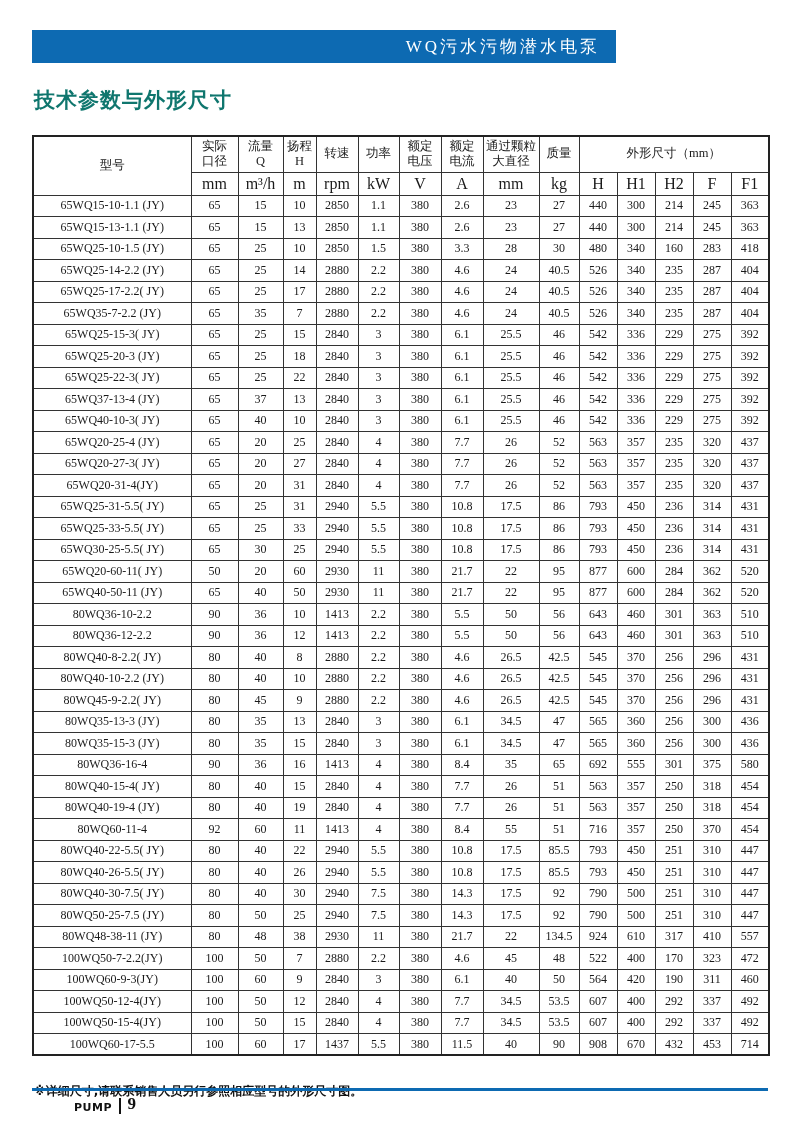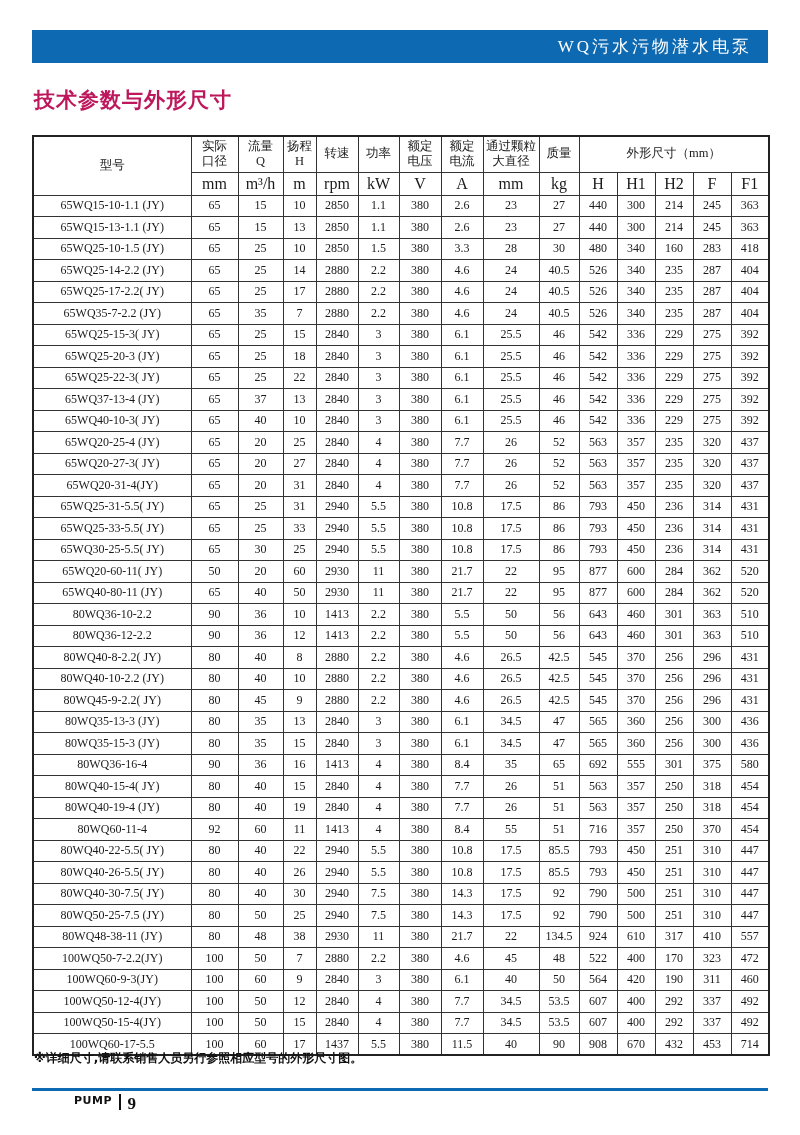--- a/index.html
+++ b/index.html
@@ -6,42 +6,42 @@
   html, body { width: 800px; height: 1135px; background: #ffffff; }
   body {
     position: relative;
     font-family: "Liberation Serif", "DejaVu Serif", serif;
     color: #1a1a1a;
   }
 
   .banner {
     position: absolute;
     left: 32px; top: 30px;
-    width: 736px; height: 33px;
+    width: 584px; height: 33px;
     background: #0d6ab2;
     display: flex;
     align-items: center;
     justify-content: flex-end;
     padding-right: 16px;
   }
   .banner-title {
     color: #ffffff;
     font-size: 17px;
     letter-spacing: 3px;
     font-family: "Liberation Serif", "DejaVu Serif", serif;
   }
 
   .section-title {
     position: absolute;
     left: 34px; top: 86px;
     font-family: "DejaVu Sans", "Liberation Sans", sans-serif;
     font-weight: bold;
     font-size: 21px;
     letter-spacing: 1px;
-    color: #be185d;
+    color: #0f766e;
   }
 
   table.spec {
     position: absolute;
     left: 32px; top: 135px;
     width: 736px;
     border-collapse: collapse;
     table-layout: fixed;
     border: 2px solid #222222;
   }
@@ -62,38 +62,38 @@
   table.spec thead tr.unit-row  th { height: 18px; font-size: 16px; }
   table.spec tbody td {
     height: 21.5px;
     font-size: 12px;
     padding: 0 1px;
     white-space: nowrap;
   }
 
   .footnote {
     position: absolute;
-    left: 34px; top: 1050px;
+    left: 34px; top: 1083px;
     font-family: "DejaVu Sans", "Liberation Sans", sans-serif;
     font-size: 12px;
     font-weight: bold;
     color: #111111;
   }
 
   .footer-rule {
     position: absolute;
     left: 32px; top: 1088px;
     width: 736px; height: 3px;
     background: #0d6ab2;
   }
   .footer {
     position: absolute;
     left: 74px; top: 1094px;
     display: flex;
-    align-items: flex-start;
+    align-items: flex-end;
     gap: 7px;
   }
   .footer-brand {
     font-family: "DejaVu Sans", "Liberation Sans", sans-serif;
     font-weight: bold;
     font-size: 11px;
     letter-spacing: 0.5px;
     color: #111111;
   }
   .footer-divider {
@@ -471,21 +471,21 @@
         <td>21.7</td>
         <td>22</td>
         <td>95</td>
         <td>877</td>
         <td>600</td>
         <td>284</td>
         <td>362</td>
         <td>520</td>
       </tr>
       <tr>
-        <td>65WQ40-80-11 (JY)</td>
+        <td>65WQ40-50-11 (JY)</td>
         <td>65</td>
         <td>40</td>
         <td>50</td>
         <td>2930</td>
         <td>11</td>
         <td>380</td>
         <td>21.7</td>
         <td>22</td>
         <td>95</td>
         <td>877</td>

